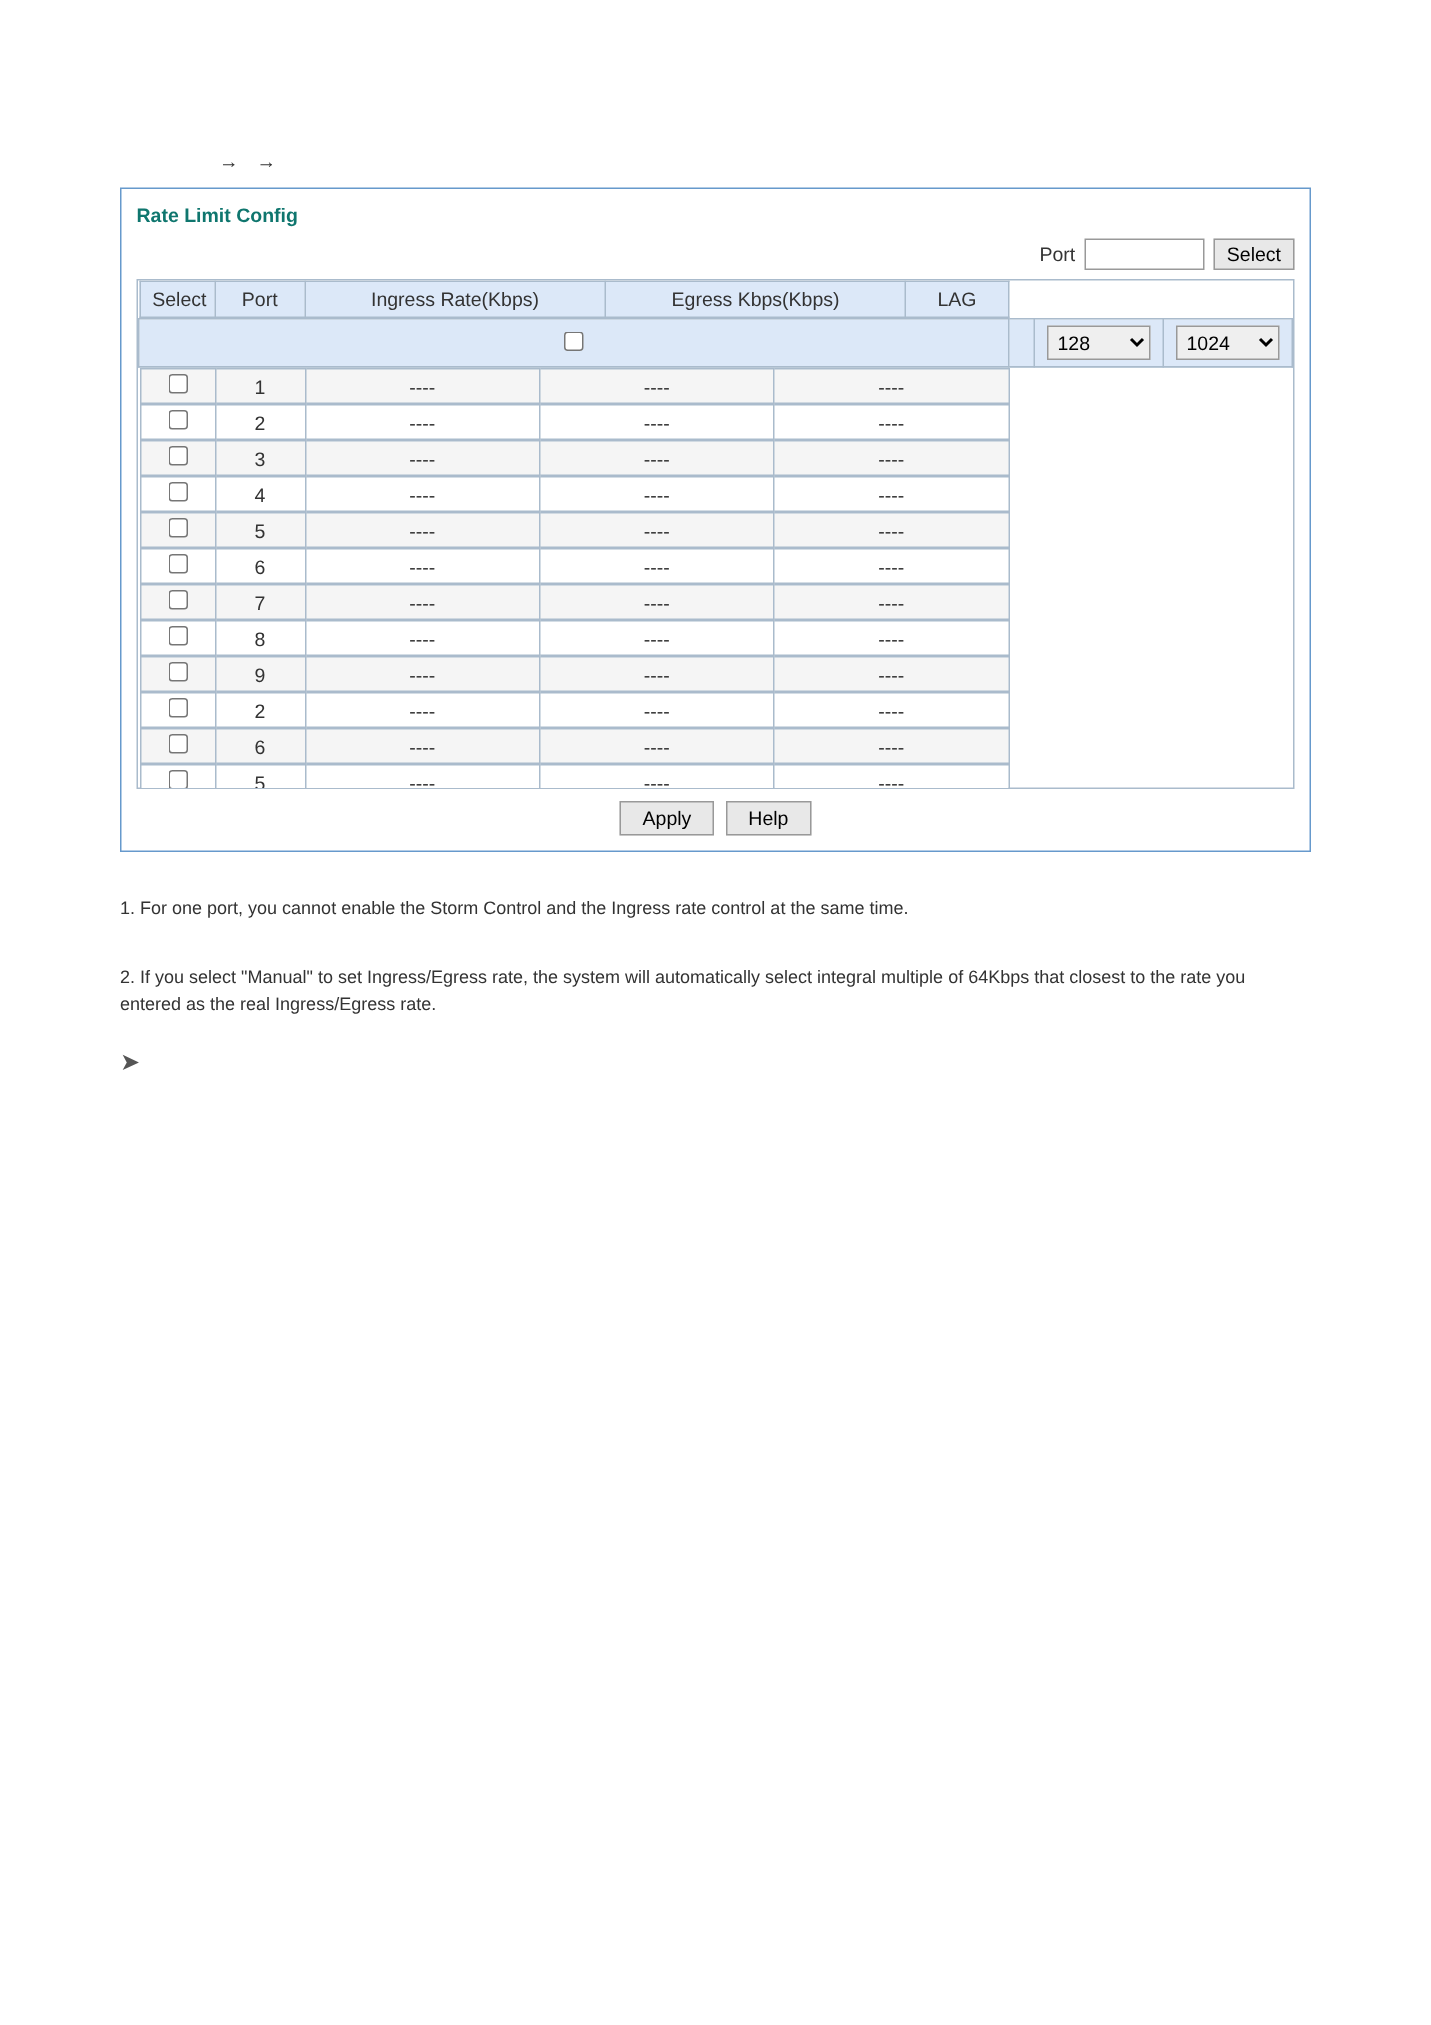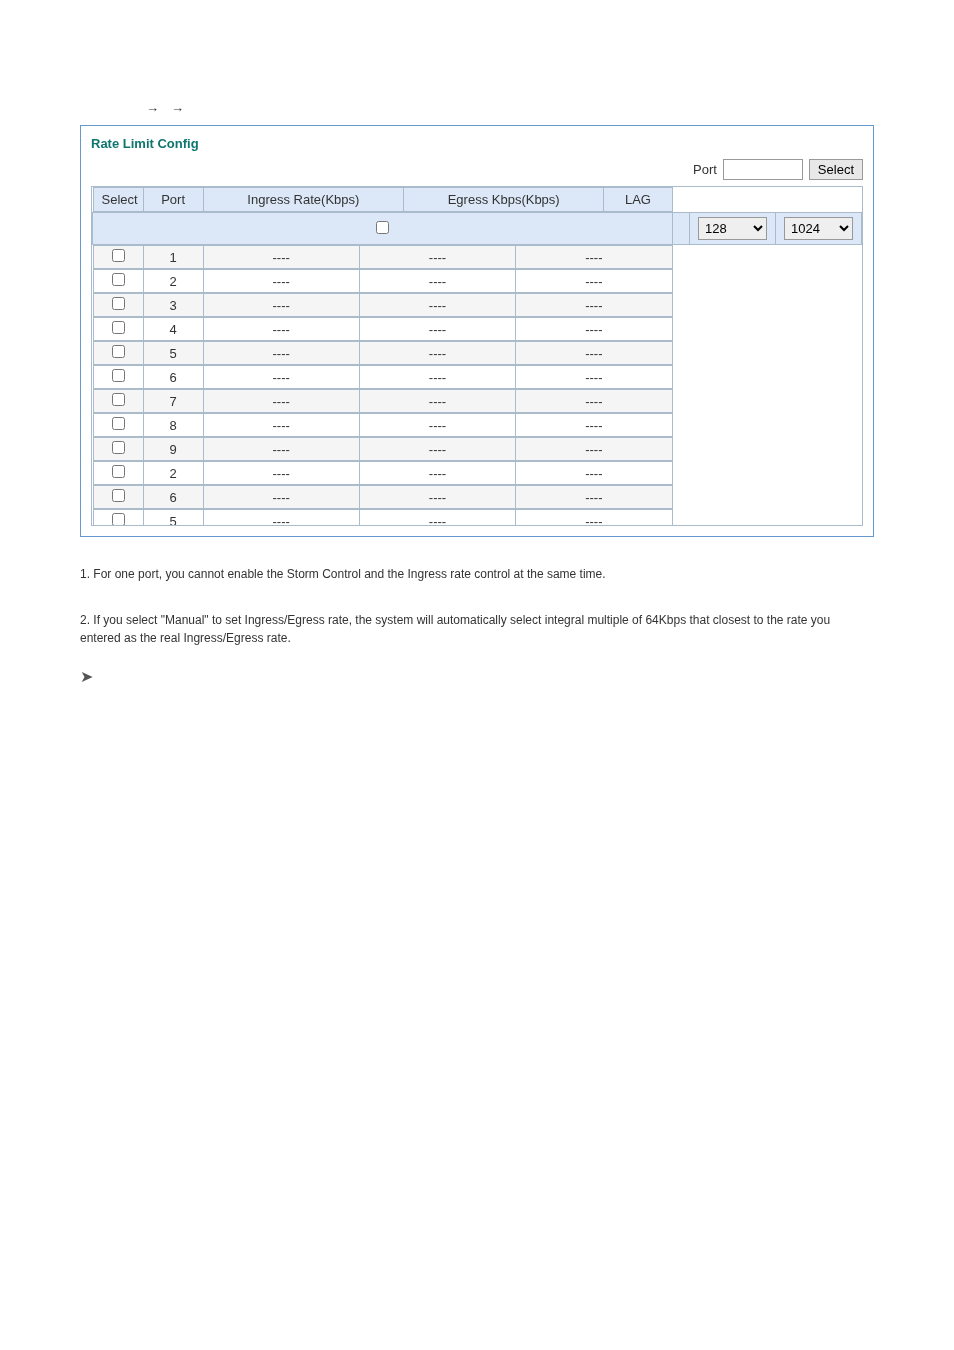--- a/index.html
+++ b/index.html
@@ -302,20 +302,24 @@
             <td><input type="checkbox" style=""></td>
             <td>5</td>
             <td>----</td>
             <td>----</td>
             <td>----</td>
           </tr>
         </tbody>
     </table>
   </div>
 
+  <div class="btn-row">
+    <button class="apply-btn">Apply</button>
+    <button class="help-btn">Help</button>
+  </div>
 </div>
 
 <div class="note-section">
   <p>1. For one port, you cannot enable the Storm Control and the Ingress rate control at the same time.</p>
   <p>2. If you select "Manual" to set Ingress/Egress rate, the system will automatically select integral multiple of 64Kbps that closest to the rate you entered as the real Ingress/Egress rate.</p>
 </div>
 
 <div class="bottom-arrow">➤</div>
 
 </body></html>

